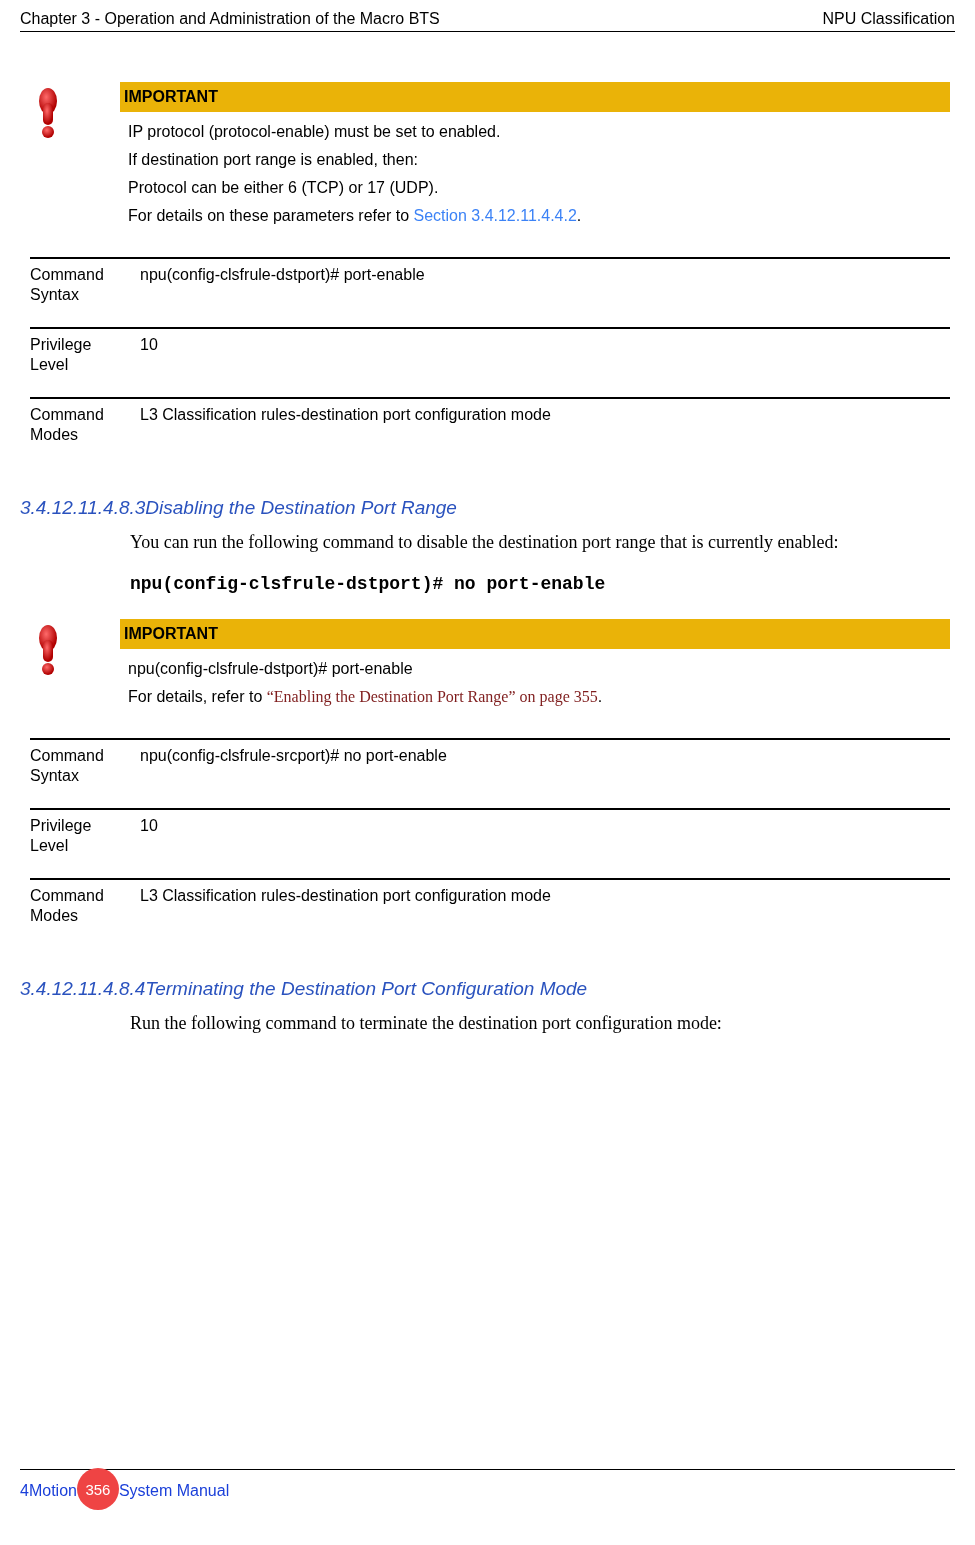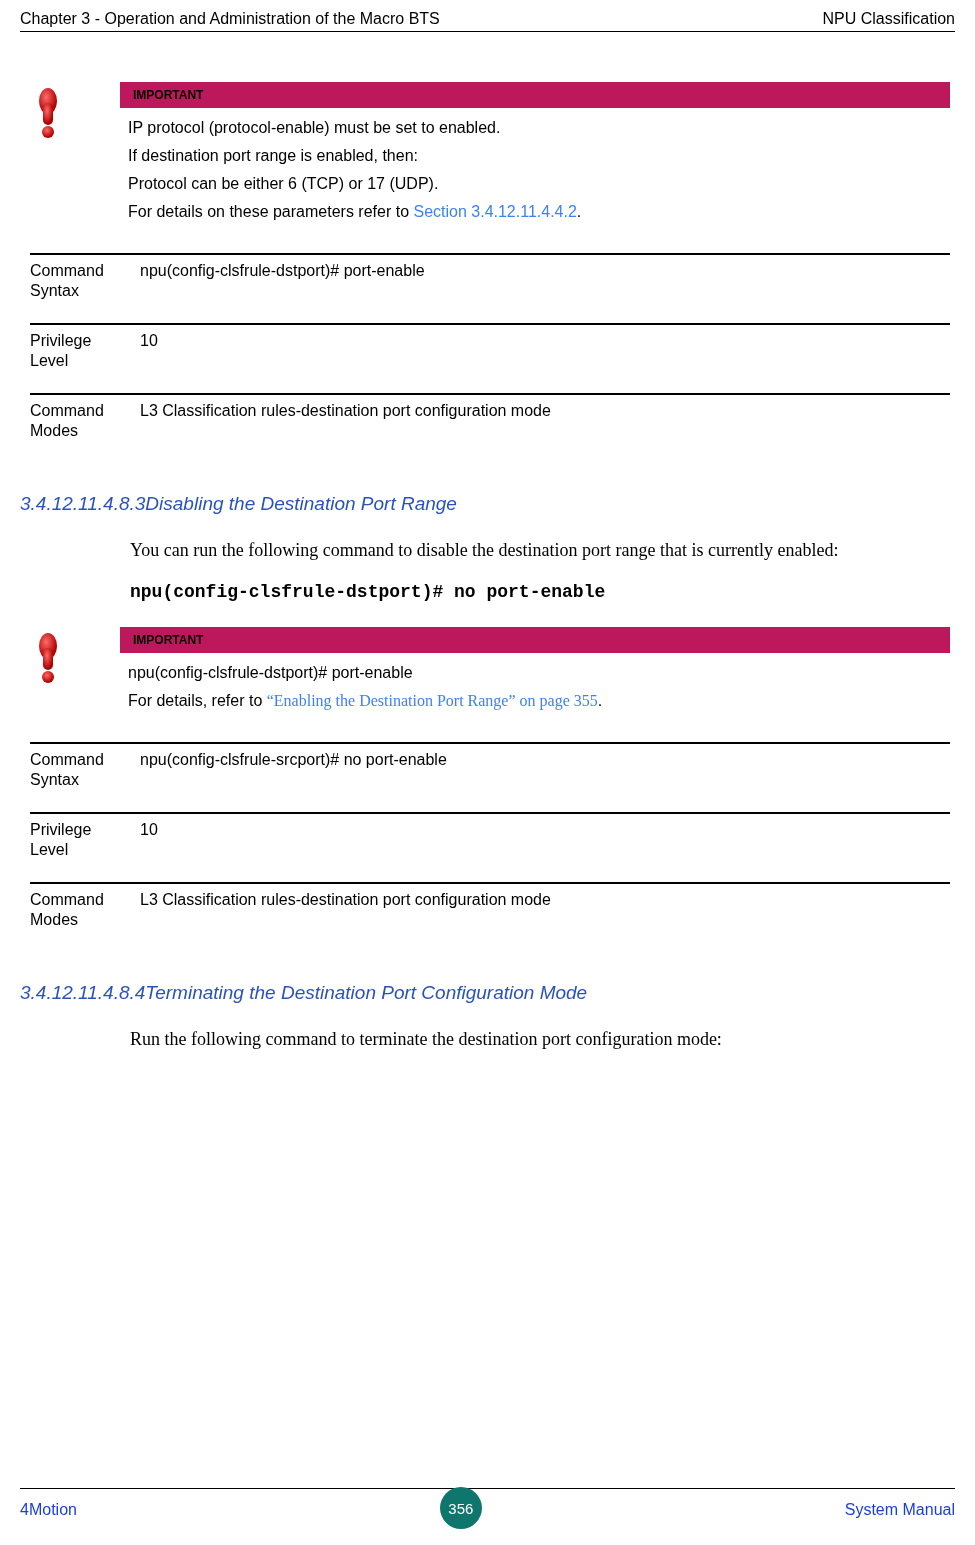--- a/index.html
+++ b/index.html
@@ -41,34 +41,34 @@
     padding-top: 5px;
   }
   .important-icon svg {
     width: 36px;
     height: 52px;
   }
   .important-content {
     flex: 1;
   }
   .important-head {
-    background: #be185d;
+    background: #eab308;
     font-weight: bold;
-    font-size: 12px;
-    padding: 6px 13px;
+    font-size: 16px;
+    padding: 6px 4px;
     margin-bottom: 8px;
   }
   .important-body {
     font-size: 16px;
     line-height: 1.5;
     padding-left: 8px;
   }
   .important-body p { margin: 4px 0; }
   .link { color: #3b82f6; }
-  .quoted-link { color: #3b82f6; font-family: Georgia, 'Times New Roman', serif; margin-top: 46px; }
+  .quoted-link { color: #7f1d1d; font-family: Georgia, 'Times New Roman', serif; margin-top: 46px; }
   .field-table {
     margin: 12px 0 30px 0;
   }
   .field-row {
     display: flex;
     border-top: 2.5px solid #000;
     padding: 6px 0 22px 0;
   }
   .field-label {
     width: 100px;
@@ -85,52 +85,52 @@
     color: #2a52be;
     font-style: italic;
     font-size: 19px;
     margin: 0 0 10px -10px;
     font-family: Arial, Helvetica, sans-serif;
   }
   .body-text {
     font-family: "Bookman Old Style", Georgia, serif;
     font-size: 18px;
     line-height: 1.5;
-    margin: 22px 0 18px 100px;
+    margin: 10px 0 18px 100px;
   }
   .code-line {
     font-family: "Courier New", monospace;
     font-weight: bold;
     font-size: 18px;
     margin: 10px 0 25px 100px;
   }
   .footer {
     position: absolute;
-    bottom: 14px;
+    bottom: 33px;
     left: 20px;
     right: 20px;
     border-top: 1px solid #000;
     display: flex;
-    justify-content: space-between;
+    justify-content: flex-start;
     align-items: center;
     padding-top: 0px;
     font-size: 16px;
     color: #1a3fd9;
   }
   .footer-center {
     position: relative;
     top: -2px;
   }
   .page-num-circle {
     display: inline-flex;
     align-items: center;
     justify-content: center;
     width: 42px;
     height: 42px;
-    background: #0f766e;
+    background: #ef4444;
     color: #fff;
     border-radius: 50%;
     font-size: 15px;
   }
   .spacer-bottom {
     height: 210px;
   }
 </style>
 </head>
 <body>

